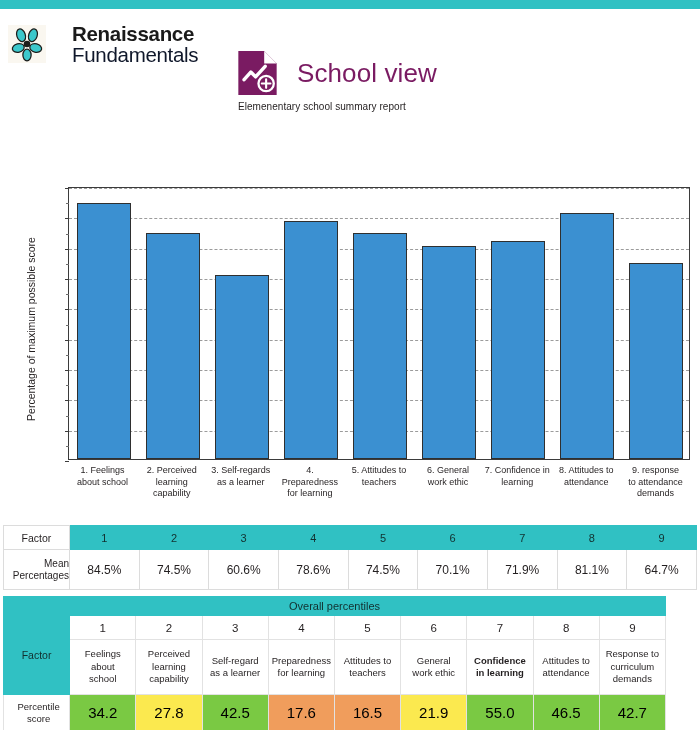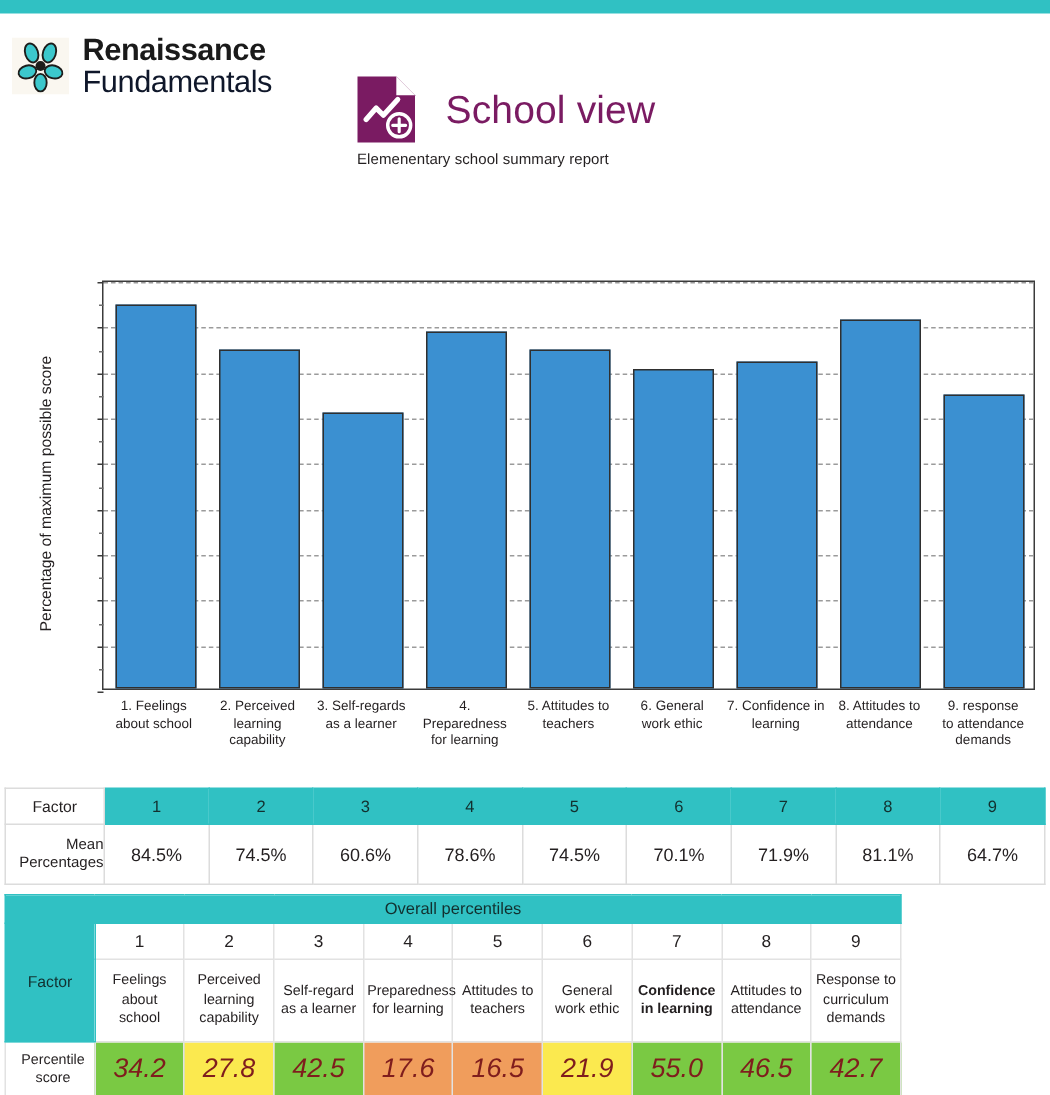--- a/index.html
+++ b/index.html
@@ -19,21 +19,21 @@
   
   .top-strip {
     position: absolute; left: 0; top: 0;
     width: 700px; height: 9px;
     background: #30c1c3;
   }
 
   
   .brand {
     position: absolute; left: 8px; top: 23px;
-    display: flex; align-items: center; gap: 9px;
+    display: flex; align-items: center; gap: 26px;
   }
   .brand-mark { width: 38px; height: 38px; flex: 0 0 38px; }
   .brand-text { line-height: 1.04; }
   .brand-line1 {
     font-size: 20.5px; font-weight: bold; color: #1a1a1a;
     letter-spacing: -0.3px;
   }
   .brand-line2 {
     font-size: 20.5px; font-weight: normal; color: #0f172a;
     letter-spacing: -0.3px;
@@ -147,21 +147,21 @@
   .mean-table tbody td.rowhead {
     font-size: 10px;
     text-align: right;
     padding-left: 6px;
     line-height: 1.2;
   }
 
   
   .pct-table {
     position: absolute; left: 3px; top: 596px;
-    width: 598px;
+    width: 663px;
     border-collapse: collapse;
     table-layout: fixed;
   }
   .pct-table td, .pct-table th {
     border: 1px solid #e2e2e2;
     text-align: center;
     font-weight: normal;
   }
   .pct-title {
     background: #30c1c3;
@@ -184,21 +184,21 @@
     font-size: 9.5px; line-height: 1.3;
     height: 55px; padding: 0 2px;
   }
   .pct-name.bold { font-weight: bold; }
   .pct-rowhead {
     background: #ffffff; color: #231f20;
     font-size: 9.5px; text-align: left;
     padding-left: 4px; line-height: 1.2;
   }
   .pct-val {
-    height: 36px; font-size: 18px; color: #7f1d1d; font-style: italic;
+    height: 36px; font-size: 15px; color: #000000;
   }
 </style>
 </head>
 <body>
 
 <div id="page">
 
   <div class="top-strip"></div>
 
   <div class="brand">

